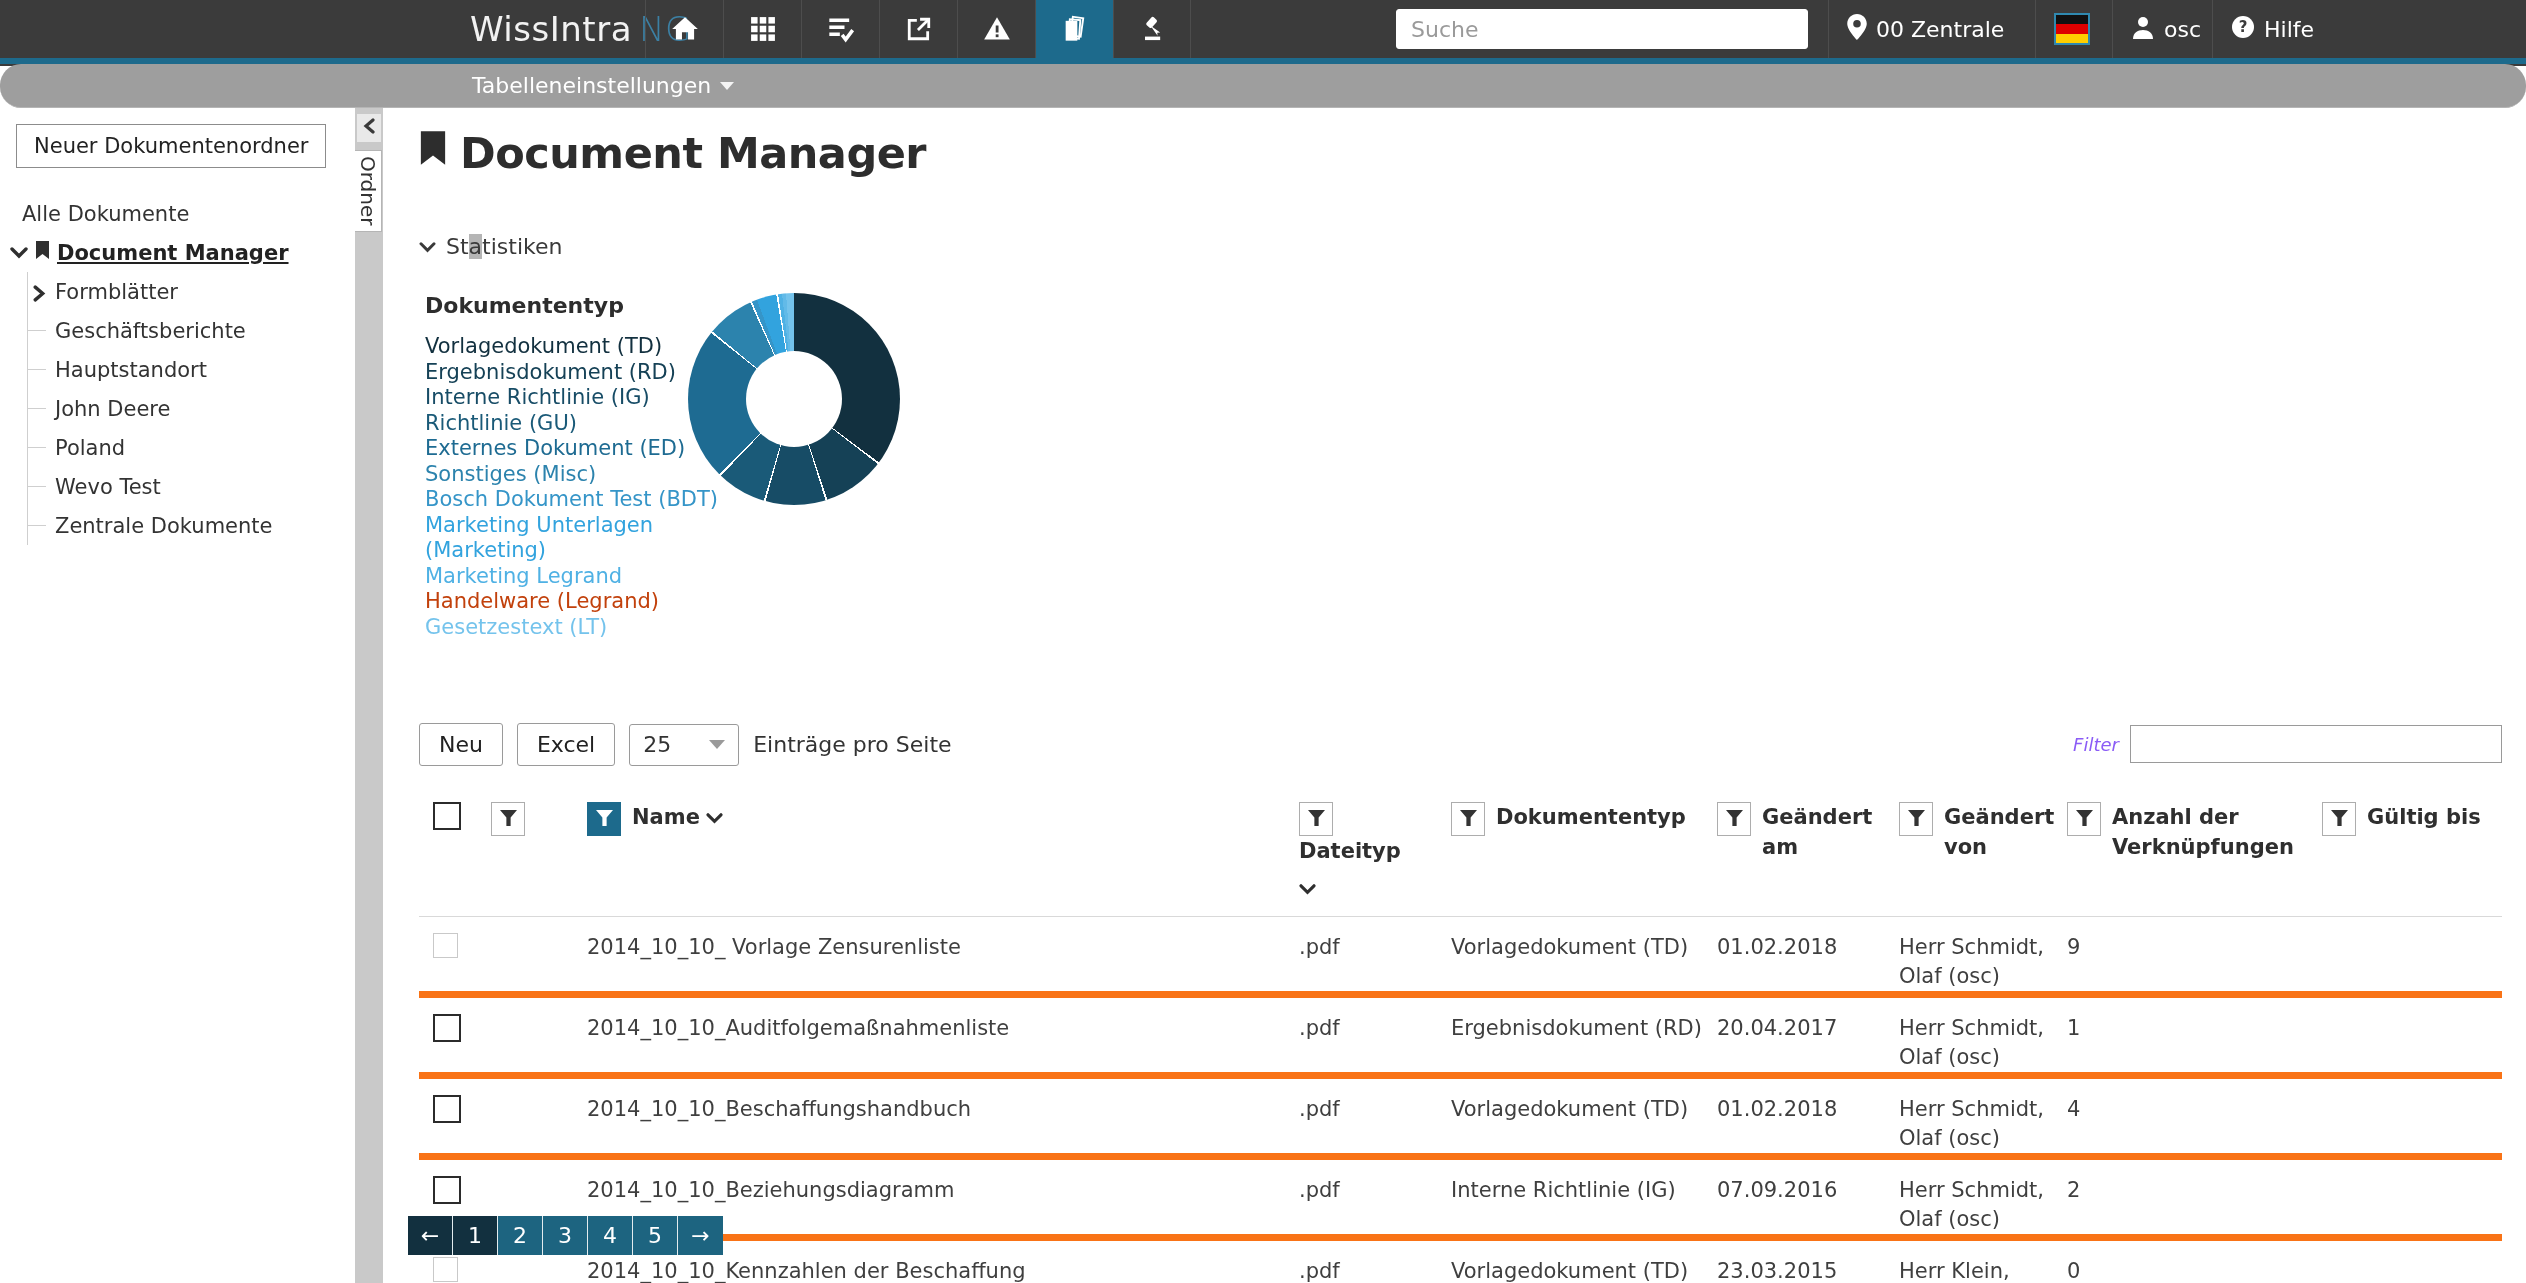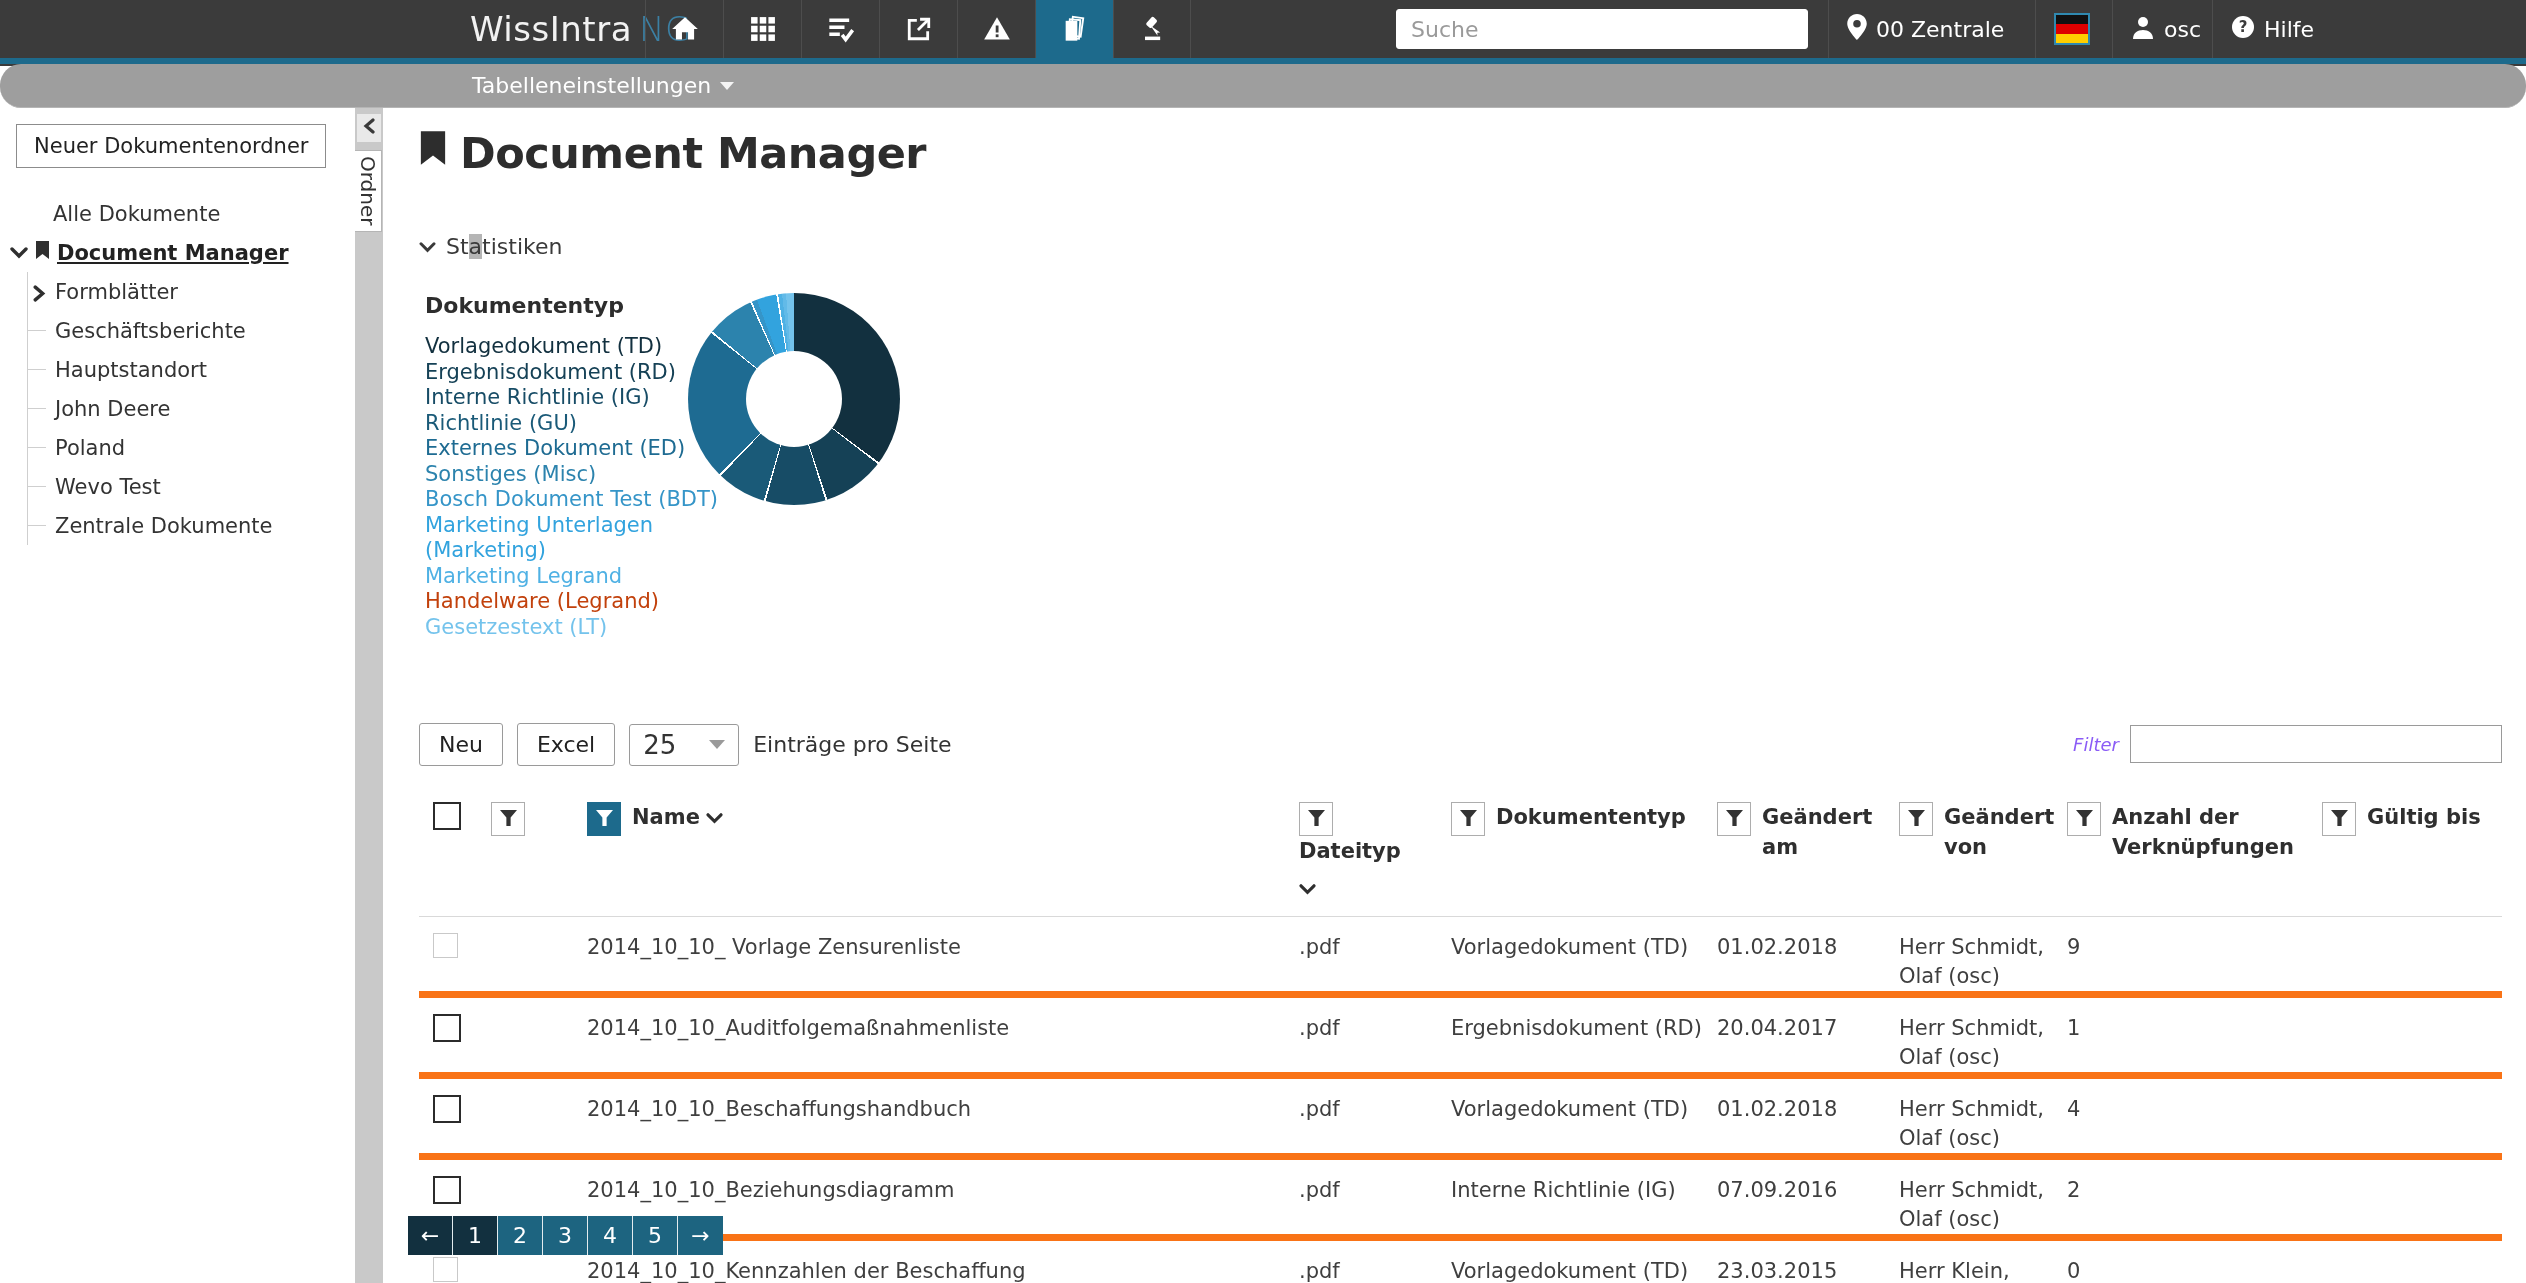--- a/index.html
+++ b/index.html
@@ -34,21 +34,21 @@
   .settingsbar { position:absolute; left:0; top:64px; width:100%; height:44px; background:#9e9e9e;
                  border-bottom:1px solid #b5b5b5; display:flex; align-items:center;border-radius:21px; }
   .tablesettings { margin-left:472px; color:#fff; font-size:22px; display:flex; align-items:center; gap:9px; cursor:pointer; }
   .caret-down-white { width:0; height:0; border-left:7px solid transparent; border-right:7px solid transparent; border-top:8px solid #f4f4f4; }
   
   .sidebar { position:absolute; left:0; top:108px; width:347px; bottom:0; background:#fff; }
   .newfolder-btn { margin:16px 0 0 16px; background:#fff; border:1px solid #8c8c8c; font-size:21px;
                    color:#222; padding:9px 17px; cursor:pointer; font-family:inherit; }
   .tree { margin-top:26px; font-size:21px; color:#333; }
   .tree-row { height:39px; display:flex; align-items:center; cursor:pointer; }
-  .tree-all { padding-left:53px; }
+  .tree-all { padding-left:22px; }
   .tree-root { padding-left:10px; gap:7px; font-weight:700; }
   .tree-root .lbl { text-decoration:underline; color:#222; }
   .tree-children { margin-left:27px; border-left:1px solid #cfcfcf; }
   .tree-child { position:relative; height:39px; display:flex; align-items:center; padding-left:27px; cursor:pointer; }
   .tree-child .stub { position:absolute; left:0; top:19px; width:18px; height:1px; background:#cfcfcf; }
   .tree-child .exp { position:absolute; left:5px; top:11px; }
   
   .strip { position:absolute; left:355px; top:108px; width:28px; bottom:0; background:#c9c9c9; }
   .collapse-btn { position:absolute; left:357px; top:114px; width:24px; height:28px; background:#e9e9e9;
                   display:flex; align-items:center; justify-content:center; cursor:pointer; }
@@ -67,21 +67,21 @@
   .legend { position:absolute; left:0; top:0; width:310px; }
   .legend-items { margin-left:6px; }
   .legend-item { font-size:21px; line-height:25.5px; cursor:pointer; }
   .donut { position:absolute; left:269px; top:0; width:212px; height:212px; border-radius:50%; }
   .donut-hole { position:absolute; left:58px; top:58px; width:96px; height:96px; background:#fff; border-radius:50%; }
   
   .toolbar { position:relative; margin-top:84px; display:flex; align-items:center; gap:14px; }
   .btn { background:#fff; border:1px solid #9a9a9a; border-radius:3px; padding:8px 19px;
          font-size:22px; color:#222; cursor:pointer; font-family:inherit; }
   .selectbox { width:110px; height:42px; border:1px solid #9a9a9a; border-radius:3px; background:#fff;
-               display:flex; align-items:center; justify-content:space-between; padding:0 13px; cursor:pointer; font-size:26px; }
+               display:flex; align-items:center; justify-content:space-between; padding:0 13px; cursor:pointer; font-size:22px; }
   .caret-down-gray { width:0; height:0; border-left:8px solid transparent; border-right:8px solid transparent; border-top:9px solid #9a9a9a; }
   .pagesize-suffix { font-size:22px; color:#333; }
   .filtergroup { position:absolute; right:0; top:2px; display:flex; align-items:center; gap:11px; }
   .filtergroup label { font-size:18px; color:#8b5cf6;font-style:italic; }
   .filtergroup input { width:372px; height:38px; border:1px solid #9a9a9a; font-size:21px; padding:0 10px; outline:none; font-family:inherit; }
   
   table.docs { margin-top:30px; width:2083px; border-collapse:collapse; table-layout:fixed; }
   table.docs th { text-align:left; vertical-align:top; padding:6px 6px 12px 0; font-size:21px; font-weight:700;
                   color:#2f2f2f; line-height:30px; border-bottom:1px solid #d9d9d9; }
   table.docs th.cbcol, table.docs td.cbcol { padding-left:14px; }

